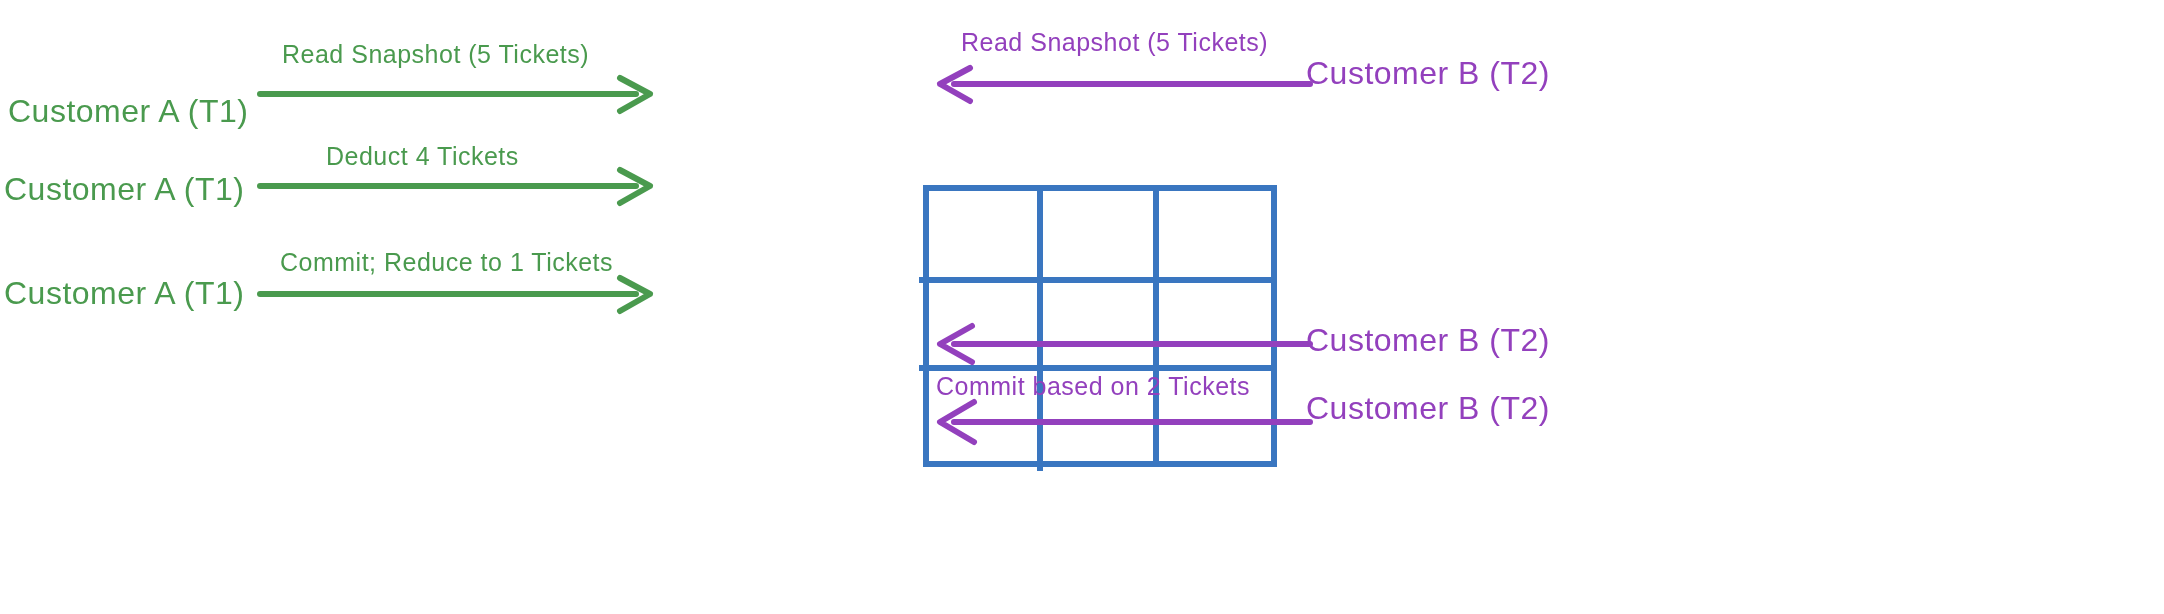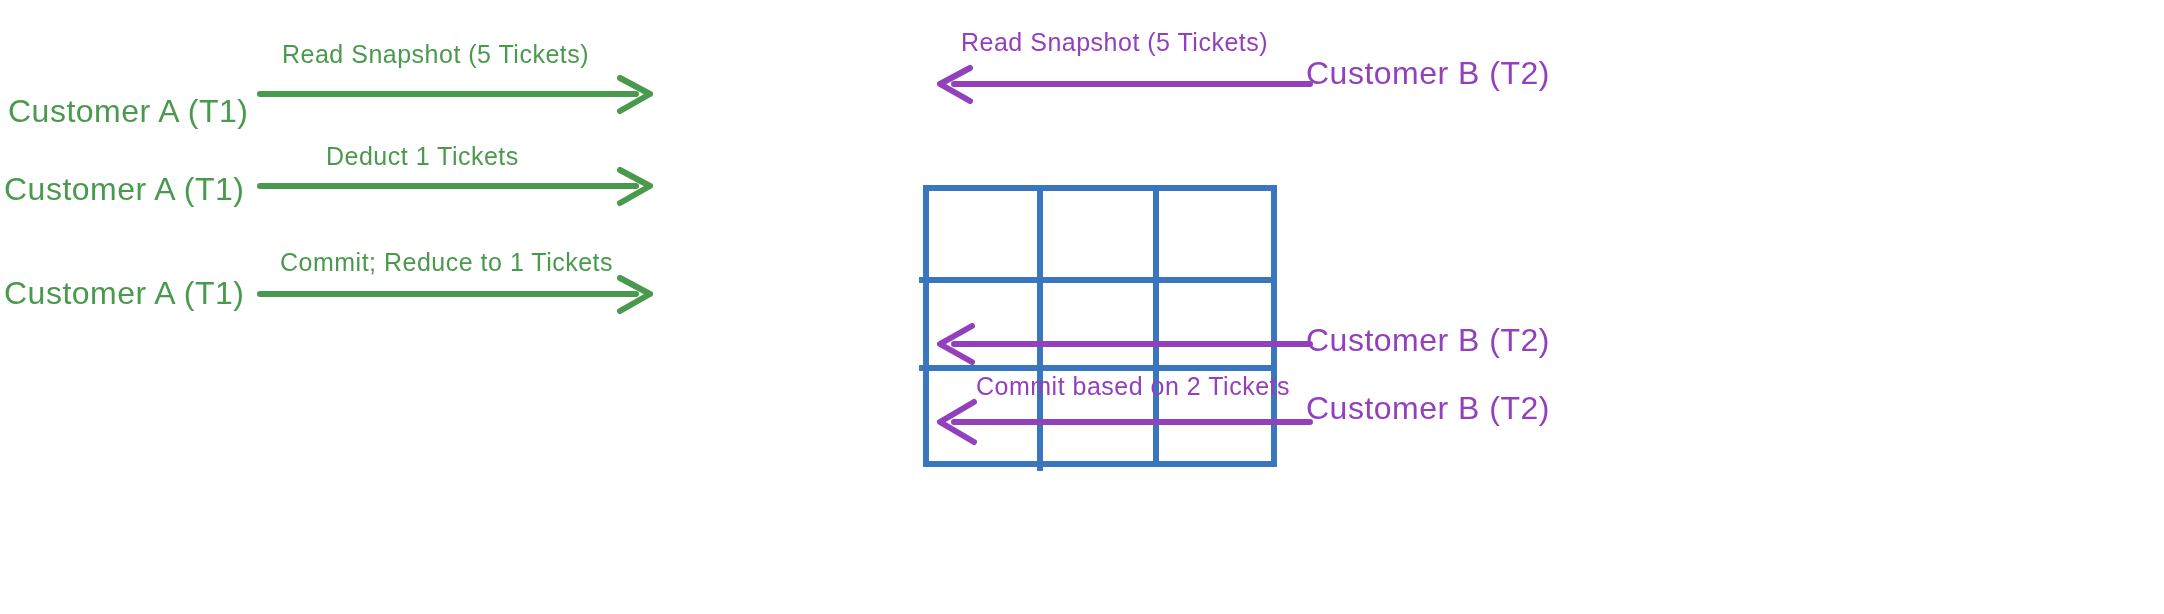--- a/index.html
+++ b/index.html
@@ -58,21 +58,21 @@
 
   <svg class="arrow-svg" style="left:932px; top:62px; width:380px; height:45px;" viewBox="0 0 380 45">
     <line x1="22" y1="22" x2="378" y2="22" stroke="#9340bd" stroke-width="6" stroke-linecap="round"></line>
     <polyline points="38,6 8,22 38,39" fill="none" stroke="#9340bd" stroke-width="6" stroke-linecap="round" stroke-linejoin="round"></polyline>
   </svg>
 
   <div class="label actor purple" style="left:1306px; top:57px;">Customer B (T2)</div>
 
   <div class="label actor green" style="left:4px; top:173px;">Customer A (T1)</div>
 
-  <div class="label msg green" style="left:326px; top:144px;">Deduct 1 Tickets</div>
+  <div class="label msg green" style="left:326px; top:144px;">Deduct 4 Tickets</div>
 
   <svg class="arrow-svg" style="left:258px; top:164px; width:400px; height:45px;" viewBox="0 0 400 45">
     <line x1="2" y1="22" x2="378" y2="22" stroke="#4a9a4e" stroke-width="6" stroke-linecap="round"></line>
     <polyline points="362,6 392,22 362,39" fill="none" stroke="#4a9a4e" stroke-width="6" stroke-linecap="round" stroke-linejoin="round"></polyline>
   </svg>
 
   <div class="label actor green" style="left:4px; top:277px;">Customer A (T1)</div>
 
   <div class="label msg green" style="left:280px; top:250px;">Commit; Reduce to 1 Tickets</div>
 
@@ -95,21 +95,21 @@
   </svg>
 
 
   <svg class="arrow-svg" style="left:932px; top:322px; width:380px; height:45px;" viewBox="0 0 380 45">
     <line x1="22" y1="22" x2="378" y2="22" stroke="#9340bd" stroke-width="6" stroke-linecap="round"></line>
     <polyline points="40,4 8,22 40,40" fill="none" stroke="#9340bd" stroke-width="6" stroke-linecap="round" stroke-linejoin="round"></polyline>
   </svg>
 
   <div class="label actor purple" style="left:1306px; top:324px;">Customer B (T2)</div>
 
-  <div class="label msg purple" style="left:976px; top:374px;text-align:right;">Commit based on 2 Tickets</div>
+  <div class="label msg purple" style="left:936px; top:374px;text-align:right;">Commit based on 2 Tickets</div>
 
   <svg class="arrow-svg" style="left:932px; top:400px; width:380px; height:45px;" viewBox="0 0 380 45">
     <line x1="22" y1="22" x2="378" y2="22" stroke="#9340bd" stroke-width="6" stroke-linecap="round"></line>
     <polyline points="42,2 8,22 42,42" fill="none" stroke="#9340bd" stroke-width="6" stroke-linecap="round" stroke-linejoin="round"></polyline>
   </svg>
 
   <div class="label actor purple" style="left:1306px; top:392px;">Customer B (T2)</div>
 
 </div>
 

